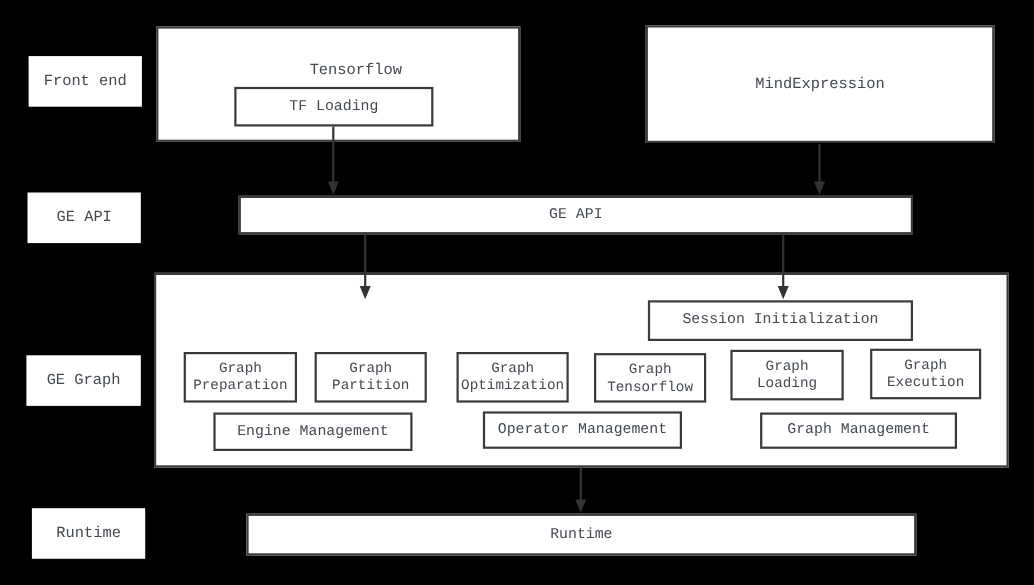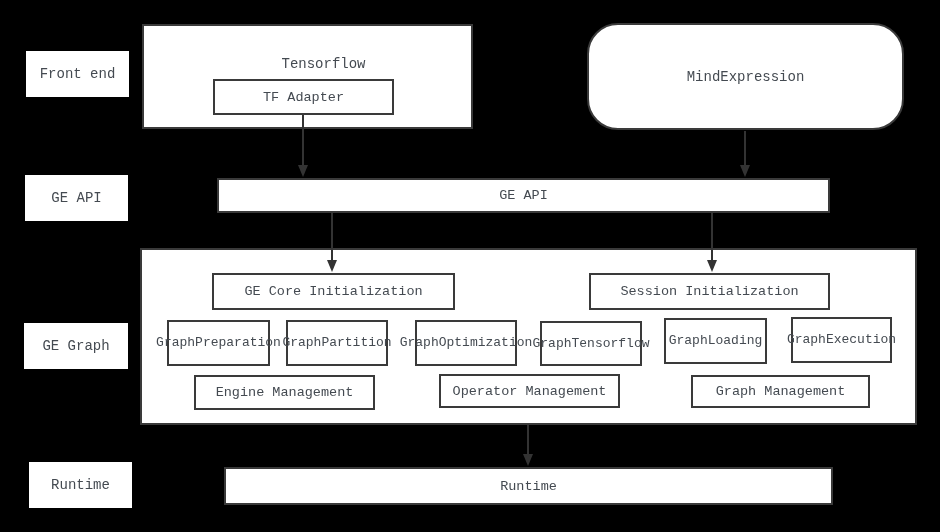--- a/index.html
+++ b/index.html
@@ -20,22 +20,22 @@
   .box{
     position:absolute;background:var(--box-bg);
     border:2px solid var(--border);box-sizing:border-box;
     display:flex;align-items:center;justify-content:center;
     text-align:center;font-size:13.5px;
   }
   .tf-box{display:block;}
   .tf-title{
     position:absolute;left:0;right:0;top:30px;text-align:center;font-size:14px;margin-left:32px;
   }
-  .big-title{font-size:14px;border-radius:31px;}
-  .stage{flex-direction:row;line-height:16px;font-size:13px;}
+  .big-title{font-size:14px;}
+  .stage{flex-direction:column;line-height:16px;font-size:13px;}
   .arrow{position:absolute;width:10px;z-index:5;}
   .arrow .shaft{position:absolute;left:4px;top:0;bottom:11px;width:2px;background:var(--arrow);}
   .arrow .head{
     position:absolute;left:0;bottom:0;width:0;height:0;
     border-left:5px solid transparent;border-right:5px solid transparent;
     border-top:12px solid var(--arrow);
   }
 </style>
 </head>
 <body>
@@ -43,37 +43,34 @@
 <div class="canvas">
 
   <div class="side-label" style="left:26px;top:51px;width:103px;height:46px">Front end</div>
   <div class="side-label" style="left:25px;top:175px;width:103px;height:46px">GE API</div>
   <div class="side-label" style="left:24px;top:323px;width:104px;height:46px">GE Graph</div>
   <div class="side-label" style="left:29px;top:462px;width:103px;height:46px">Runtime</div>
 
   <div class="box tf-box" style="left:142px;top:24px;width:331px;height:105px">
     <div class="tf-title">Tensorflow</div>
     <div class="box" style="left:69px;top:53px;width:181px;height:36px">
-      <span>TF Adapter</span>
+      <span>TF Loading</span>
     </div>
   </div>
 
   <div class="box big-title" style="left:587px;top:23px;width:317px;height:107px">
     <span>MindExpression</span>
   </div>
 
   <div class="box" style="left:217px;top:178px;width:613px;height:35px">
     <span>GE API</span>
   </div>
 
   <div class="box" style="left:140px;top:248px;width:777px;height:177px;display:block">
 
-    <div class="box" style="left:70px;top:23px;width:243px;height:37px">
-      <span>GE Core Initialization</span>
-    </div>
     <div class="box" style="left:447px;top:23px;width:241px;height:37px">
       <span>Session Initialization</span>
     </div>
 
     <div class="box stage" style="left:25px;top:70px;width:103px;height:46px">
       <span>Graph</span>
       <span>Preparation</span>
     </div>
     <div class="box stage" style="left:144px;top:70px;width:102px;height:46px">
       <span>Graph</span>

